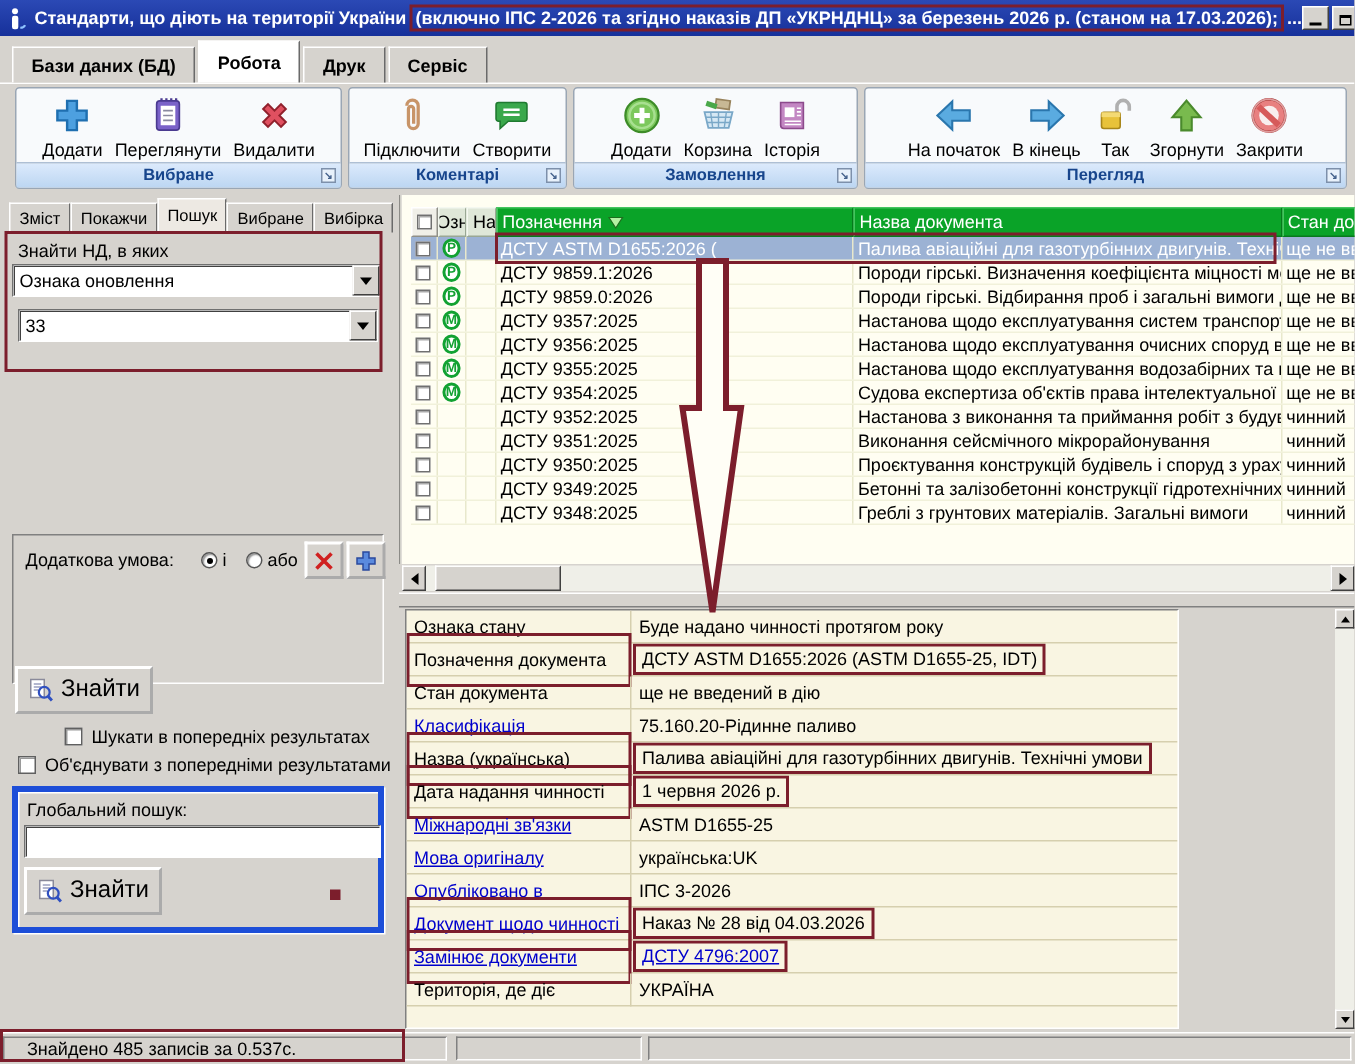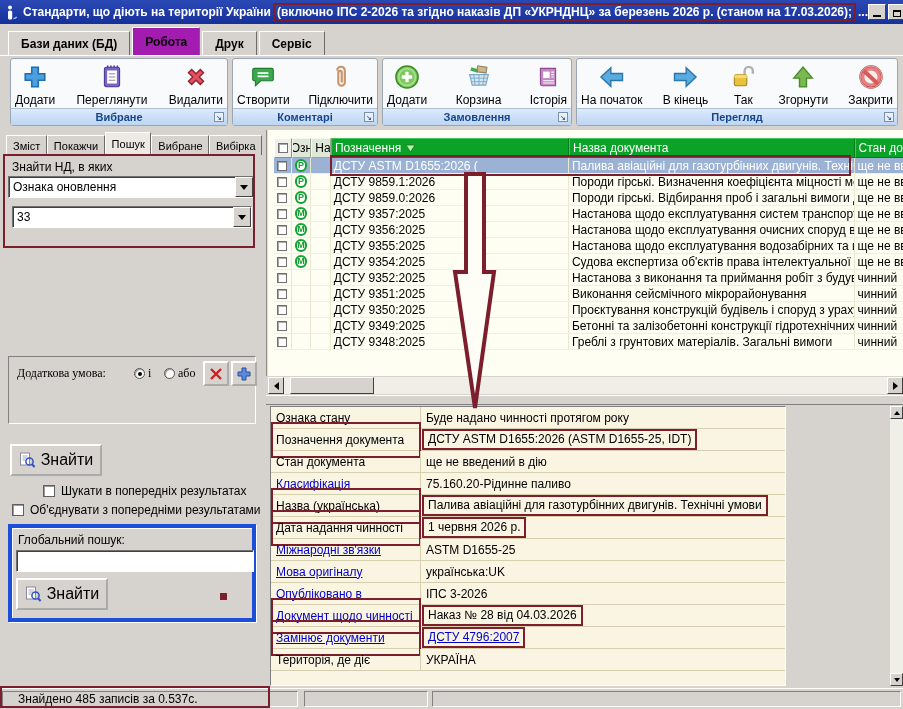--- a/index.html
+++ b/index.html
@@ -15,25 +15,25 @@
   .titlebar{left:0;top:0;width:903px;height:24px;background:linear-gradient(#2b49b5,#16309a);display:flex;align-items:center;padding:0 3px;color:#fff;font-weight:bold;white-space:nowrap;overflow:hidden;}
   .appicon{width:16px;height:16px;margin-right:4px;flex:0 0 auto;display:flex;align-items:center;justify-content:center;}
   .t-hl{display:inline-block;border:2px solid var(--maroon);padding:0 2px;margin:0 2px;}
   .winbtns{margin-left:auto;display:flex;gap:2px;}
   .wbtn{width:18px;height:16px;background:var(--gray);border:1px solid;border-color:#fff #404040 #404040 #fff;display:flex;align-items:flex-end;justify-content:center;font-size:9px;line-height:9px;font-weight:bold;color:#000;}
   .wbtn .sq{width:8px;height:7px;border:1px solid #000;border-top-width:2px;margin-bottom:2px;}
   .wbtn .mn{width:8px;height:2px;background:#000;margin-bottom:2px;}
   
   .tabstrip{left:0;top:26px;width:903px;height:30px;display:flex;align-items:flex-end;padding-left:8px;gap:2px;border-bottom:1px solid #fff;}
   .mtab{height:24px;padding:0 12px;background:var(--gray);border:1px solid;border-color:#fff #6a6a6a #d6d3ce #fff;border-bottom:none;display:flex;align-items:center;font-weight:bold;font-size:12px;}
-  .mtab.active{height:28px;background:#a21caf;}
+  .mtab.active{height:28px;background:#ffffff;}
   
   .toolbar{left:0;top:58px;width:903px;height:70px;}
   .tb-group{position:absolute;top:0;height:68px;background:#f8fafc;border:1px solid #9aa6b4;border-radius:3px;display:flex;flex-direction:column;}
-  .tb-items{flex:1;display:flex;justify-content:space-between;align-items:flex-start;padding-top:2px;}
+  .tb-items{flex:1;display:flex;justify-content:center;align-items:flex-start;padding-top:2px;}
   .tb-item{display:flex;flex-direction:column;align-items:center;gap:1px;padding:1px 4px;cursor:default;}
   .tb-item .ic{width:30px;height:30px;display:flex;align-items:center;justify-content:center;}
   .tb-item .lb{font-size:12px;white-space:nowrap;}
   .tb-cap{height:17px;background:linear-gradient(#dceafc,#bcd6f2);border-top:1px solid #aebfd4;display:flex;align-items:center;justify-content:center;position:relative;color:#17458c;font-weight:bold;font-size:11px;}
   .launcher{position:absolute;right:3px;top:3px;width:10px;height:10px;border:1px solid #7d90ab;font-size:7px;line-height:9px;text-align:center;color:#44618c;background:#e8f1fb;}
   
   .ltabs{left:6px;top:132px;width:256px;height:23px;display:flex;align-items:flex-end;}
   .ltab{height:20px;padding:0 6px;background:var(--gray);border:1px solid;border-color:#fff #6a6a6a #d6d3ce #fff;border-bottom:none;display:flex;align-items:center;font-size:11px;white-space:nowrap;overflow:hidden;}
   .ltab.active{height:23px;font-weight:normal;background:#ede9e3;}
   .lbl{position:absolute;font-size:12px;}
@@ -159,33 +159,33 @@
       <div class="tb-cap">
         <span>Вибране</span>
         <span class="launcher">↘</span>
       </div>
     </div>
     <div class="tb-group" style="left: 232px; width: 146px;">
       <div class="tb-items">
         <div class="tb-item">
           <span class="ic">
             <svg width="26" height="26" viewBox="0 0 24 24">
+              <path d="M8.5 6a3.5 3.5 0 0 1 7 0v11a3 3 0 0 1-6 0V8a1.6 1.6 0 0 1 3.2 0v9" fill="none" stroke="#c89468" stroke-width="2"></path>
+            </svg>
+          </span>
+          <span class="lb">Підключити</span>
+        </div>
+        <div class="tb-item">
+          <span class="ic">
+            <svg width="26" height="26" viewBox="0 0 24 24">
               <path d="M4 4h16a1.5 1.5 0 0 1 1.5 1.5V14a1.5 1.5 0 0 1-1.5 1.5H10l-5 4.5v-4.5H4A1.5 1.5 0 0 1 2.5 14V5.5A1.5 1.5 0 0 1 4 4z" fill="#3aa84c" stroke="#1f7a30"></path>
               <path d="M7 8.5h10M7 11.5h10" stroke="#fff" stroke-width="1.6"></path>
             </svg>
           </span>
           <span class="lb">Створити</span>
-        </div>
-        <div class="tb-item">
-          <span class="ic">
-            <svg width="26" height="26" viewBox="0 0 24 24">
-              <path d="M8.5 6a3.5 3.5 0 0 1 7 0v11a3 3 0 0 1-6 0V8a1.6 1.6 0 0 1 3.2 0v9" fill="none" stroke="#c89468" stroke-width="2"></path>
-            </svg>
-          </span>
-          <span class="lb">Підключити</span>
         </div>
       </div>
       <div class="tb-cap">
         <span>Коментарі</span>
         <span class="launcher">↘</span>
       </div>
     </div>
     <div class="tb-group" style="left: 382px; width: 190px;">
       <div class="tb-items">
         <div class="tb-item">
@@ -295,21 +295,21 @@
       <span class="tri-d"></span>
     </span>
 </div>
 <div class="combo" style="left:12px;top:206px;width:240px;">
   <span class="val">33</span>
   <span class="btn">
       <span class="tri-d"></span>
     </span>
 </div>
 
-<div class="sunkbox" style="left:8px;top:356px;width:248px;height:68px;background:var(--gray);font-family:Liberation Serif, serif;">
+<div class="sunkbox" style="left:8px;top:356px;width:248px;height:100px;background:var(--gray);">
   <span class="lbl" style="left:8px;top:9px;">Додаткова умова:</span>
   <span class="abs" style="left:125px;top:9px;"><span class="radio checked"></span> <span>і</span></span>
   <span class="abs" style="left:155px;top:9px;"><span class="radio"></span> <span>або</span></span>
   <span class="sbtn" style="left:194px;top:4px;width:26px;height:25px;">
     <svg width="14" height="14" viewBox="0 0 14 14">
         <path d="M2 2l10 10M12 2L2 12" stroke="#d02020" stroke-width="2.4"></path>
       </svg>
   </span>
   <span class="sbtn" style="left:222px;top:4px;width:26px;height:25px;">
     <svg width="14" height="14" viewBox="0 0 14 14">

